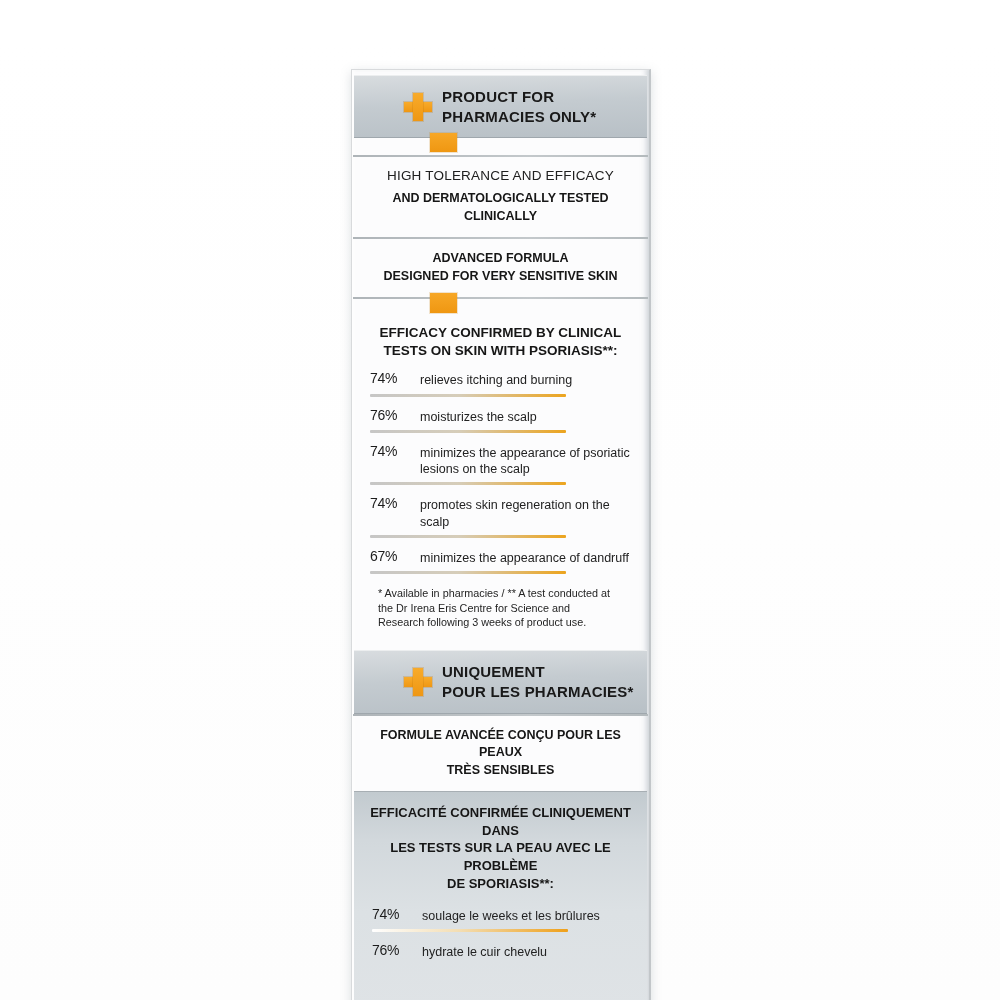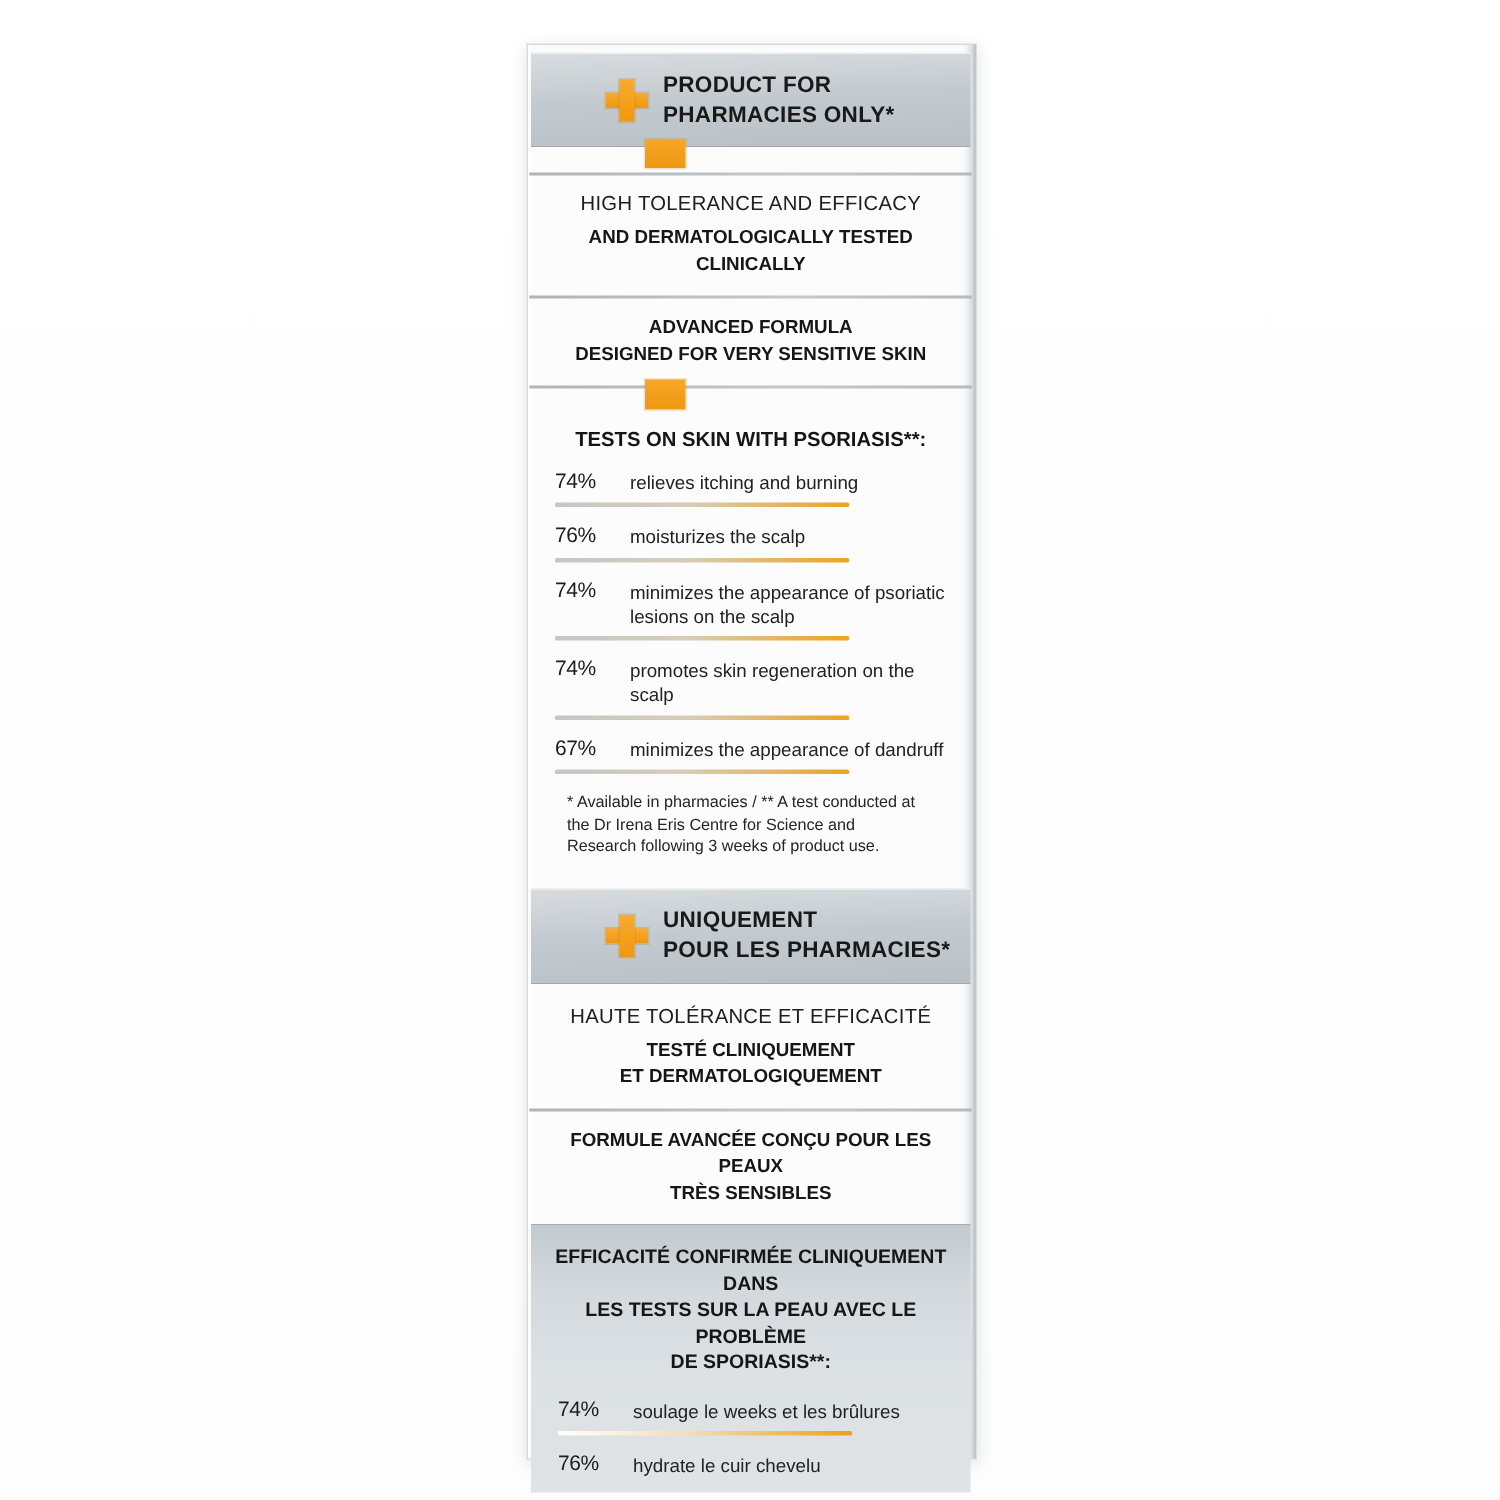--- a/index.html
+++ b/index.html
@@ -4,21 +4,21 @@
 <style>
   html,body{margin:0;padding:0;}
   body{
     width:1000px;height:1000px;
     background:#ffffff;
     font-family:"Liberation Sans", sans-serif;
     color:#1c1c1c;
     position:relative;
     overflow:hidden;
   }
-  .scene{position:absolute;inset:0;background:linear-gradient(180deg,#ffffff 0%,#fdfdfd 100%);}
+  .scene{position:absolute;inset:0;background:linear-gradient(180deg,#ffffff 0%,#fdfdfd 100%);margin-top:40px;}
   .pack{
     position:absolute;left:351px;top:29px;width:300px;height:944px;
     background:#fcfcfd;
     border:1px solid #d8dadc;
     border-right:2px solid #c2c6c9;
     box-shadow:0 3px 10px rgba(120,130,140,.25), inset 3px 0 4px -2px #ffffff, inset -6px 0 6px -4px rgba(150,160,170,.55);
     display:flex;flex-direction:column;
     box-sizing:border-box;
   }
   
@@ -113,20 +113,21 @@
         <div>DESIGNED FOR VERY SENSITIVE SKIN</div>
       </div>
     </div>
     <div class="divider"></div>
 
     <div class="sq-row second">
       <span class="orange-sq"></span>
     </div>
 
     <div class="eff-head">
+      <div>EFFICACY CONFIRMED BY CLINICAL</div>
       <div>TESTS  ON SKIN WITH PSORIASIS**:</div>
     </div>
 
     <div class="stats stats-en">
       <div class="stat">
         <div class="stat-line">
           <span class="stat-value">74%</span>
           <span class="stat-label">relieves itching and burning</span>
         </div>
         <div class="stat-rule"></div>
@@ -164,27 +165,20 @@
     <div class="footnote">* Available in pharmacies / ** A test conducted at the Dr Irena Eris Centre for Science and Research following 3 weeks of product use.</div>
 
     <div class="band band-fr">
       <span class="cross"></span>
       <div class="band-title">
         <div>UNIQUEMENT</div>
         <div>POUR LES PHARMACIES*</div>
       </div>
     </div>
 
-    <div class="sec" style="padding-top:14px;">
-      <div class="sec-title">HAUTE TOLÉRANCE ET EFFICACITÉ</div>
-      <div class="sec-bold">
-        <div>TESTÉ CLINIQUEMENT</div>
-        <div>ET DERMATOLOGIQUEMENT</div>
-      </div>
-    </div>
     <div class="divider"></div>
 
     <div class="sec">
       <div class="sec-bold">
         <div>FORMULE AVANCÉE CONÇU POUR LES PEAUX</div>
         <div>TRÈS SENSIBLES</div>
       </div>
     </div>
 
     <div class="gray-panel">

